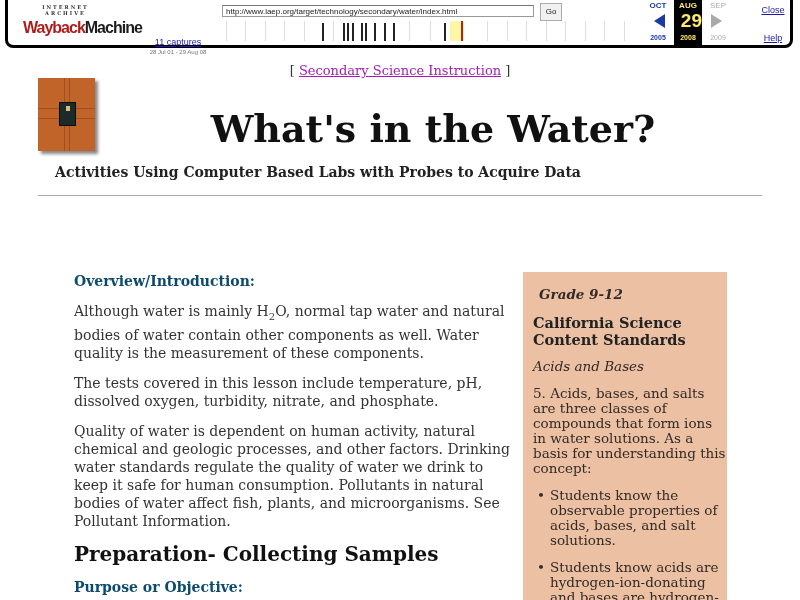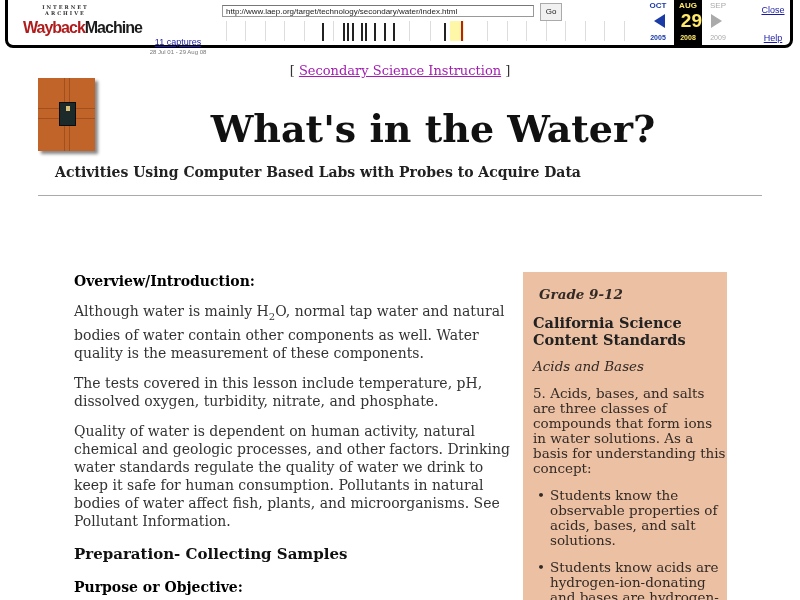--- a/index.html
+++ b/index.html
@@ -40,23 +40,23 @@
   .nav-line a { color:#a21caf; text-decoration:underline; }
   .hero-img { position:absolute; left:38px; top:78px; width:57px; height:73px; background:#c0642a; box-shadow:3px 3px 3px #888; overflow:hidden; }
   .hero-img .ln { position:absolute; background:#8a3e13; opacity:.55; }
   .hero-img .chip { position:absolute; left:21px; top:24px; width:15px; height:22px; background:#1c2a2a; border:1px solid #0c0c0c; }
   .hero-img .chip i { position:absolute; left:6px; top:3px; width:4px; height:5px; background:#d9c07a; }
   h1.page-title { position:absolute; left:0; top:106px; width:866px; margin:0; text-align:center; font-family:"DejaVu Serif", serif; font-weight:bold; font-size:38px; color:#111; }
   .subtitle { position:absolute; left:0; top:164px; width:636px; text-align:center; font-weight:bold; font-size:14px; color:#222; }
   .rule { position:absolute; left:38px; top:195px; width:724px; height:0; border-top:1px solid #aaa; }
 
   .main { position:absolute; left:74px; top:272px; width:440px; font-size:14px; line-height:18px; color:#333; }
-  .main h3 { margin:0 0 12px 0; font-size:14px; font-weight:bold; color:#000000; }
+  .main h3 { margin:0 0 12px 0; font-size:14px; font-weight:bold; color:#0c4a6e; }
   .main p { margin:0 0 12px 0; }
-  .main h2 { margin:10px 0 12px 0; font-size:15px; line-height:24px; font-weight:bold; color:#111; }
+  .main h2 { margin:10px 0 12px 0; font-size:20px; line-height:24px; font-weight:bold; color:#111; }
   .main sub { font-size:10px; }
 
   .sidebar { position:absolute; left:523px; top:272px; width:204px; height:340px; background:#ebc0a3; box-sizing:border-box; padding:15px 0 0 10px; font-size:13.5px; line-height:15px; color:#332a26; }
   .sidebar .grade { font-weight:bold; font-style:italic; margin:0 0 12px 6px; }
   .sidebar .std { font-weight:bold; font-size:14.5px; line-height:17px; margin:0 0 11px 0; color:#222; }
   .sidebar .topic { font-style:italic; margin:0 0 12px 0; }
   .sidebar p.std-text { margin:0 0 12px 0; }
   .sidebar ul { margin:0; padding:0 0 0 17px; list-style:none; }
   .sidebar li { position:relative; margin:0 0 12px 0; }
   .sidebar li .bullet { position:absolute; left:-13px; top:0; }

